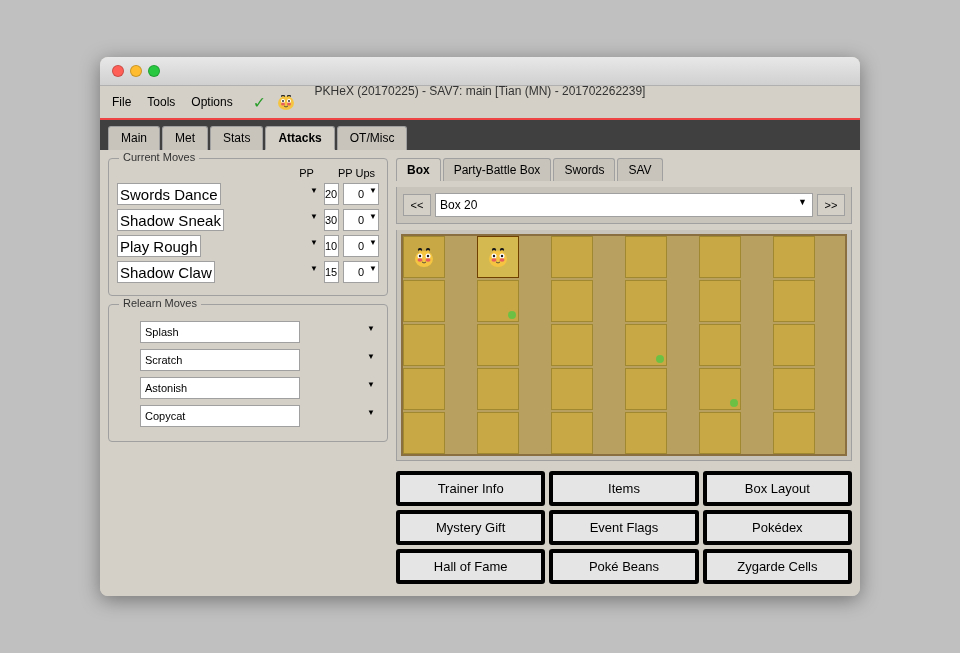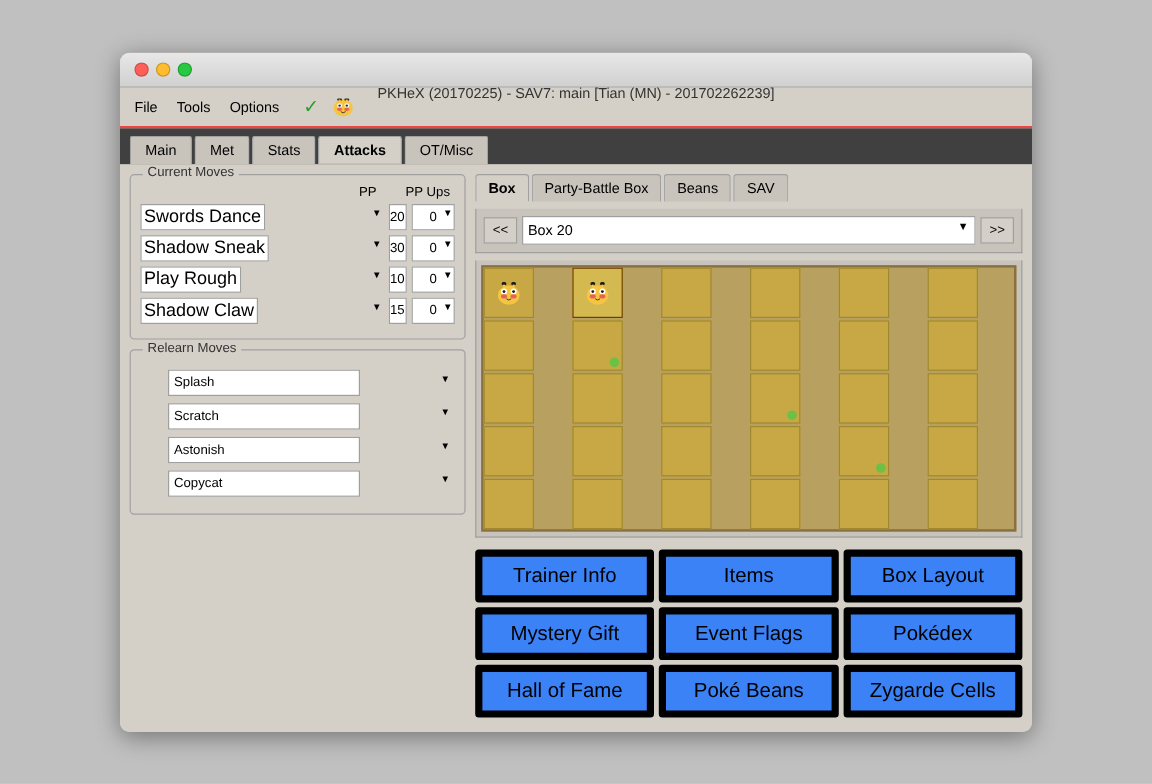--- a/index.html
+++ b/index.html
@@ -310,25 +310,25 @@
       opacity: 0.7;
     }
     .action-buttons {
       display: grid;
       grid-template-columns: repeat(3, 1fr);
       gap: 4px;
       padding: 4px 0;
     }
     .action-btn {
       padding: 6px 8px;
-      background: #3b82f6;
-      border: 6px solid #000000;
+      background: #e5e5e5;
+      border: 4px solid #000000;
       border-radius: 3px;
       cursor: pointer;
-      font-size: 17px;
+      font-size: 13px;
       text-align: center;
     }
   </style>
 </head>
 <body>
 
 <div class="window">
 
   <div class="titlebar">
     <div class="titlebar-buttons">
@@ -478,21 +478,21 @@
     <div class="right-panel">
 
       <div class="right-tabs-row">
         <div class="right-tab active">
           <span>Box</span>
         </div>
         <div class="right-tab">
           <span>Party-Battle Box</span>
         </div>
         <div class="right-tab">
-          <span>Beans</span>
+          <span>Swords</span>
         </div>
         <div class="right-tab">
           <span>SAV</span>
         </div>
       </div>
 
       <div class="box-nav">
         <button class="nav-btn">&lt;&lt;</button>
         <div class="box-select-wrapper">
           <select class="box-select">

